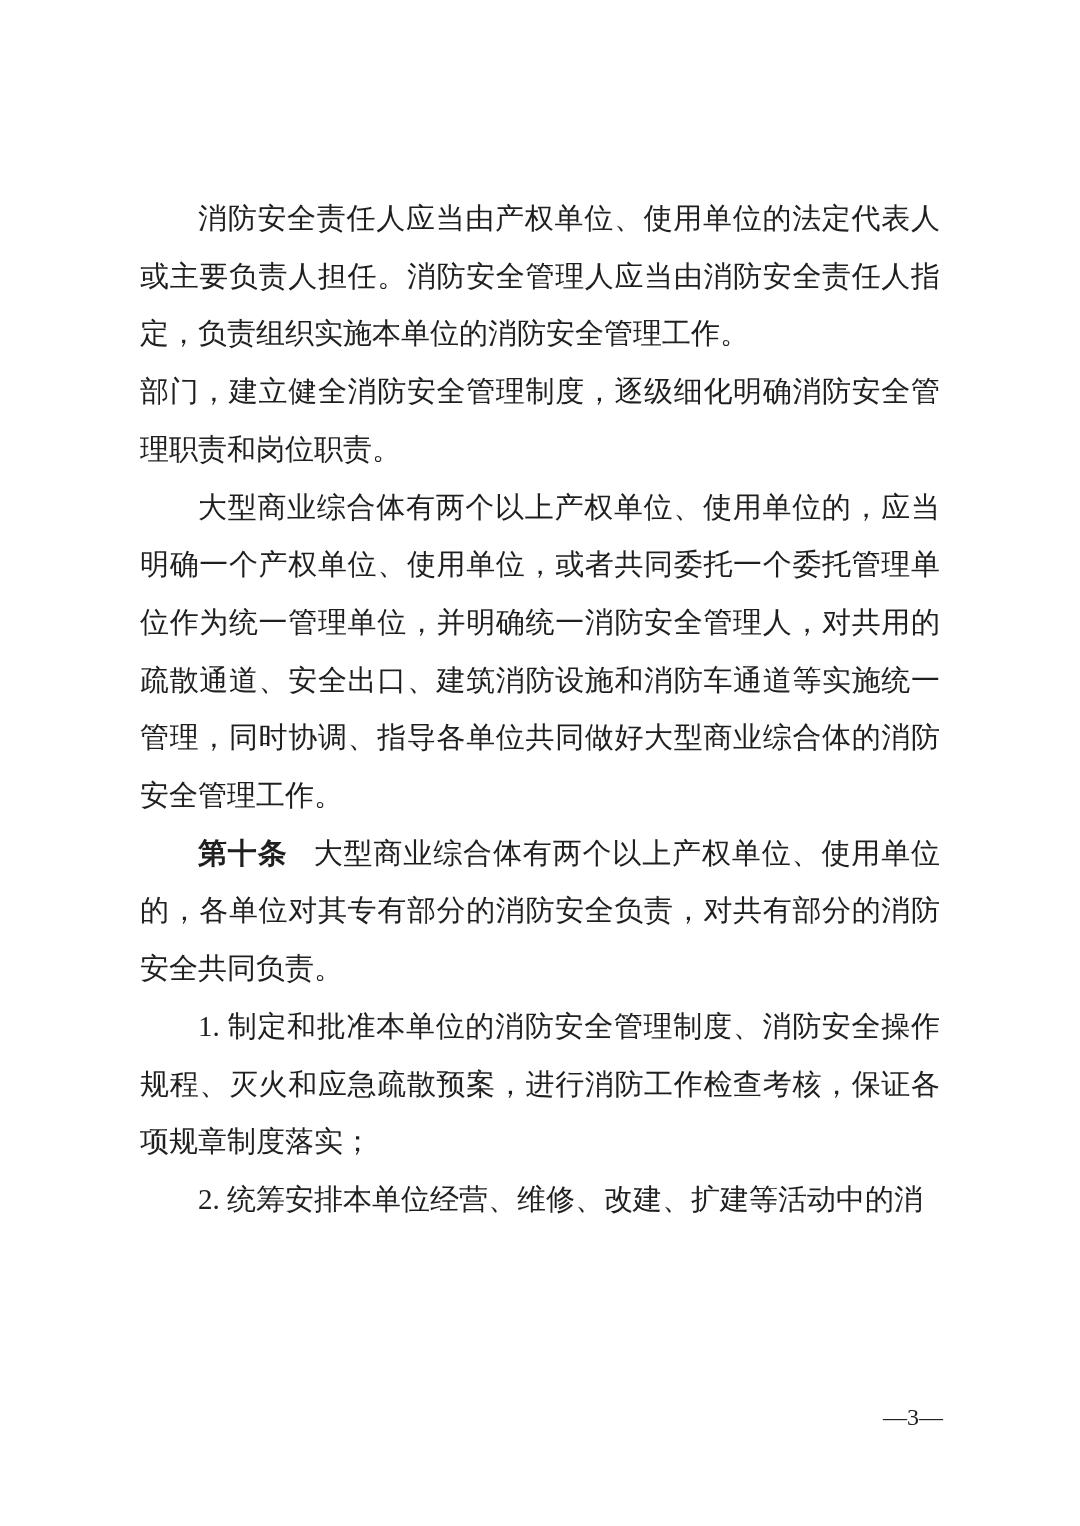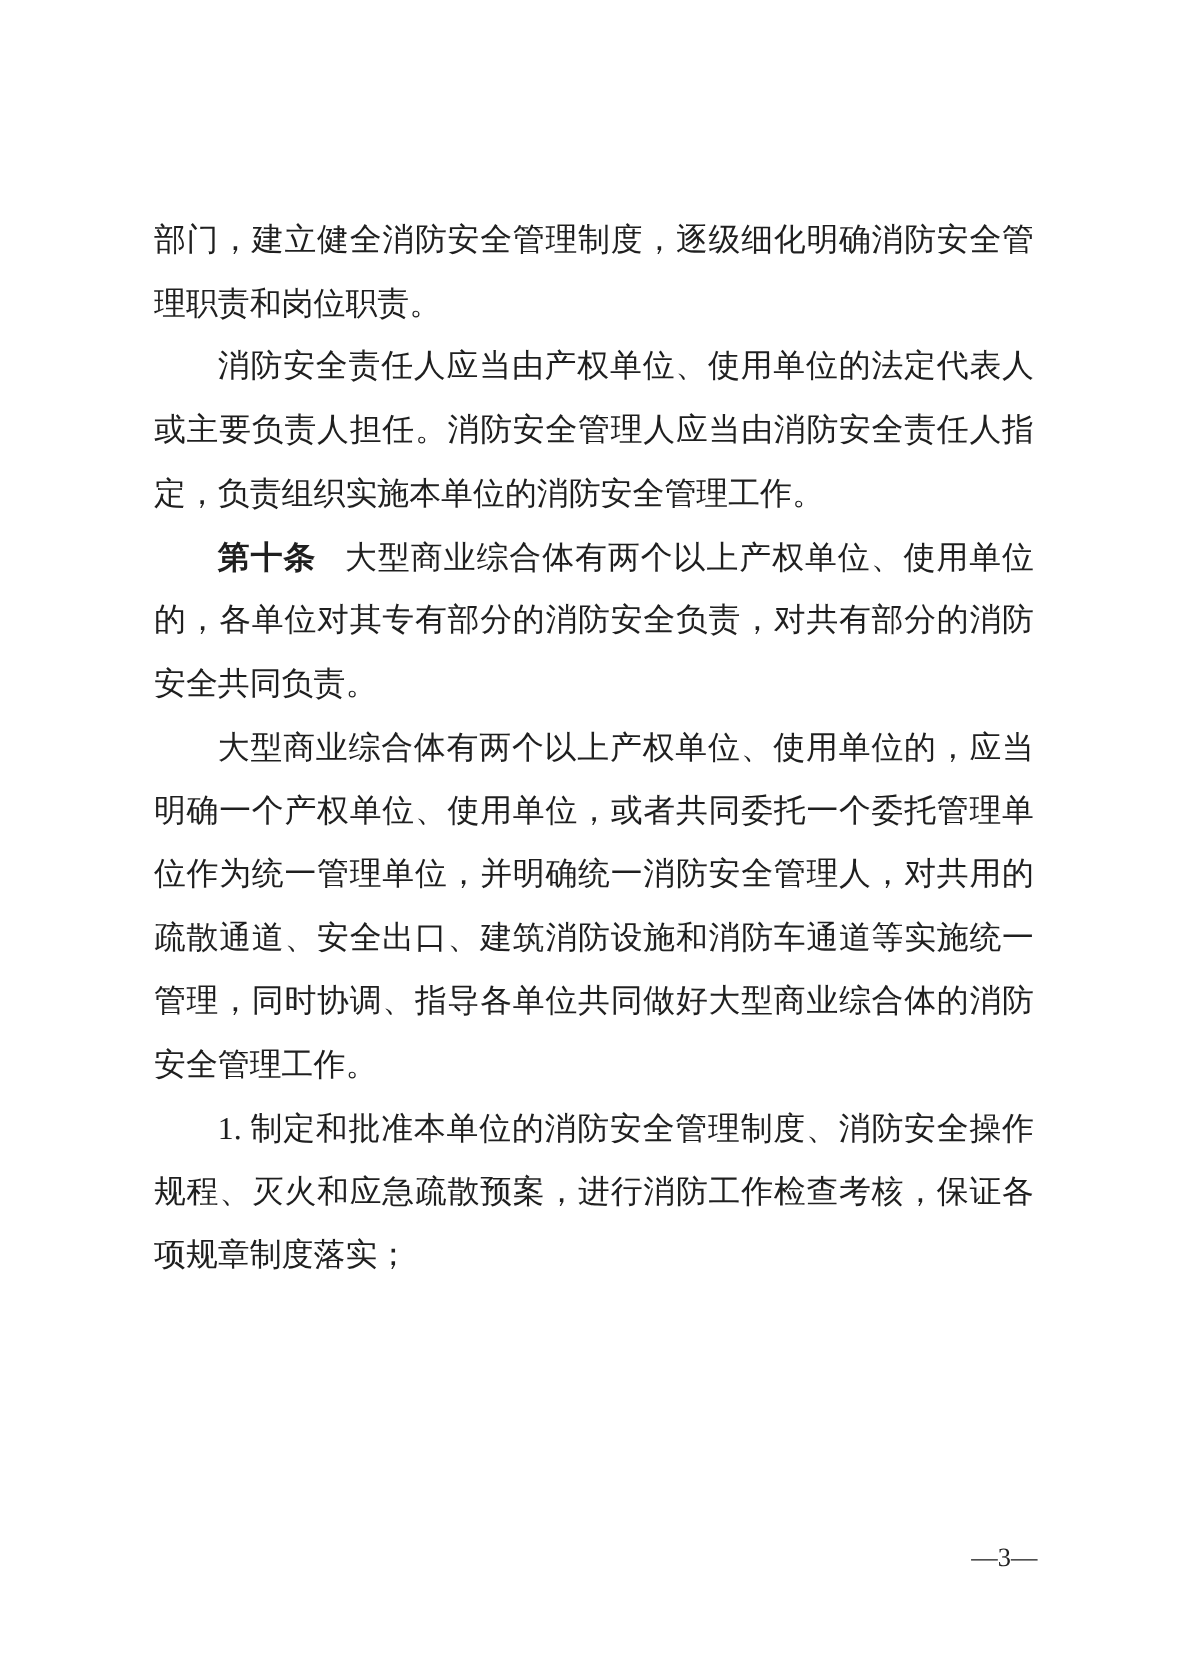--- a/index.html
+++ b/index.html
@@ -46,26 +46,27 @@
     line-height: 30px;
     color: #222222;
     font-family: "Liberation Serif", "DejaVu Serif", serif;
   }
 </style>
 </head>
 <body>
 
 <div class="page">
   <main class="text-block" id="paragraphs">
+  <p class="para indent"><span class="para-text">消防安全责任人应当由产权单位、使用单位的法定代表人或主要负责人担任。消防安全管理人应当由消防安全责任人指定，负责组织实施本单位的消防安全管理工作。</span></p>
+
   <p class="para"><span class="para-text">部门，建立健全消防安全管理制度，逐级细化明确消防安全管理职责和岗位职责。</span></p>
 
-  <p class="para indent"><span class="para-text">消防安全责任人应当由产权单位、使用单位的法定代表人或主要负责人担任。消防安全管理人应当由消防安全责任人指定，负责组织实施本单位的消防安全管理工作。</span></p>
+  <p class="para indent"><span class="para-text">大型商业综合体有两个以上产权单位、使用单位的，应当明确一个产权单位、使用单位，或者共同委托一个委托管理单位作为统一管理单位，并明确统一消防安全管理人，对共用的疏散通道、安全出口、建筑消防设施和消防车通道等实施统一管理，同时协调、指导各单位共同做好大型商业综合体的消防安全管理工作。</span></p>
 
   <p class="para indent"><b class="article-no" style="margin-right: 0.9em;">第十条</b><span class="para-text">大型商业综合体有两个以上产权单位、使用单位的，各单位对其专有部分的消防安全负责，对共有部分的消防安全共同负责。</span></p>
-
-  <p class="para indent"><span class="para-text">大型商业综合体有两个以上产权单位、使用单位的，应当明确一个产权单位、使用单位，或者共同委托一个委托管理单位作为统一管理单位，并明确统一消防安全管理人，对共用的疏散通道、安全出口、建筑消防设施和消防车通道等实施统一管理，同时协调、指导各单位共同做好大型商业综合体的消防安全管理工作。</span></p>
 
 
   <p class="para indent"><span class="para-text">1. 制定和批准本单位的消防安全管理制度、消防安全操作规程、灭火和应急疏散预案，进行消防工作检查考核，保证各项规章制度落实；</span></p>
 
+  <p class="para indent"><span class="para-text">2. 统筹安排本单位经营、维修、改建、扩建等活动中的消</span></p>
 </main>
   <div class="page-footer">—3—</div>
 </div>
 
 </body></html>

